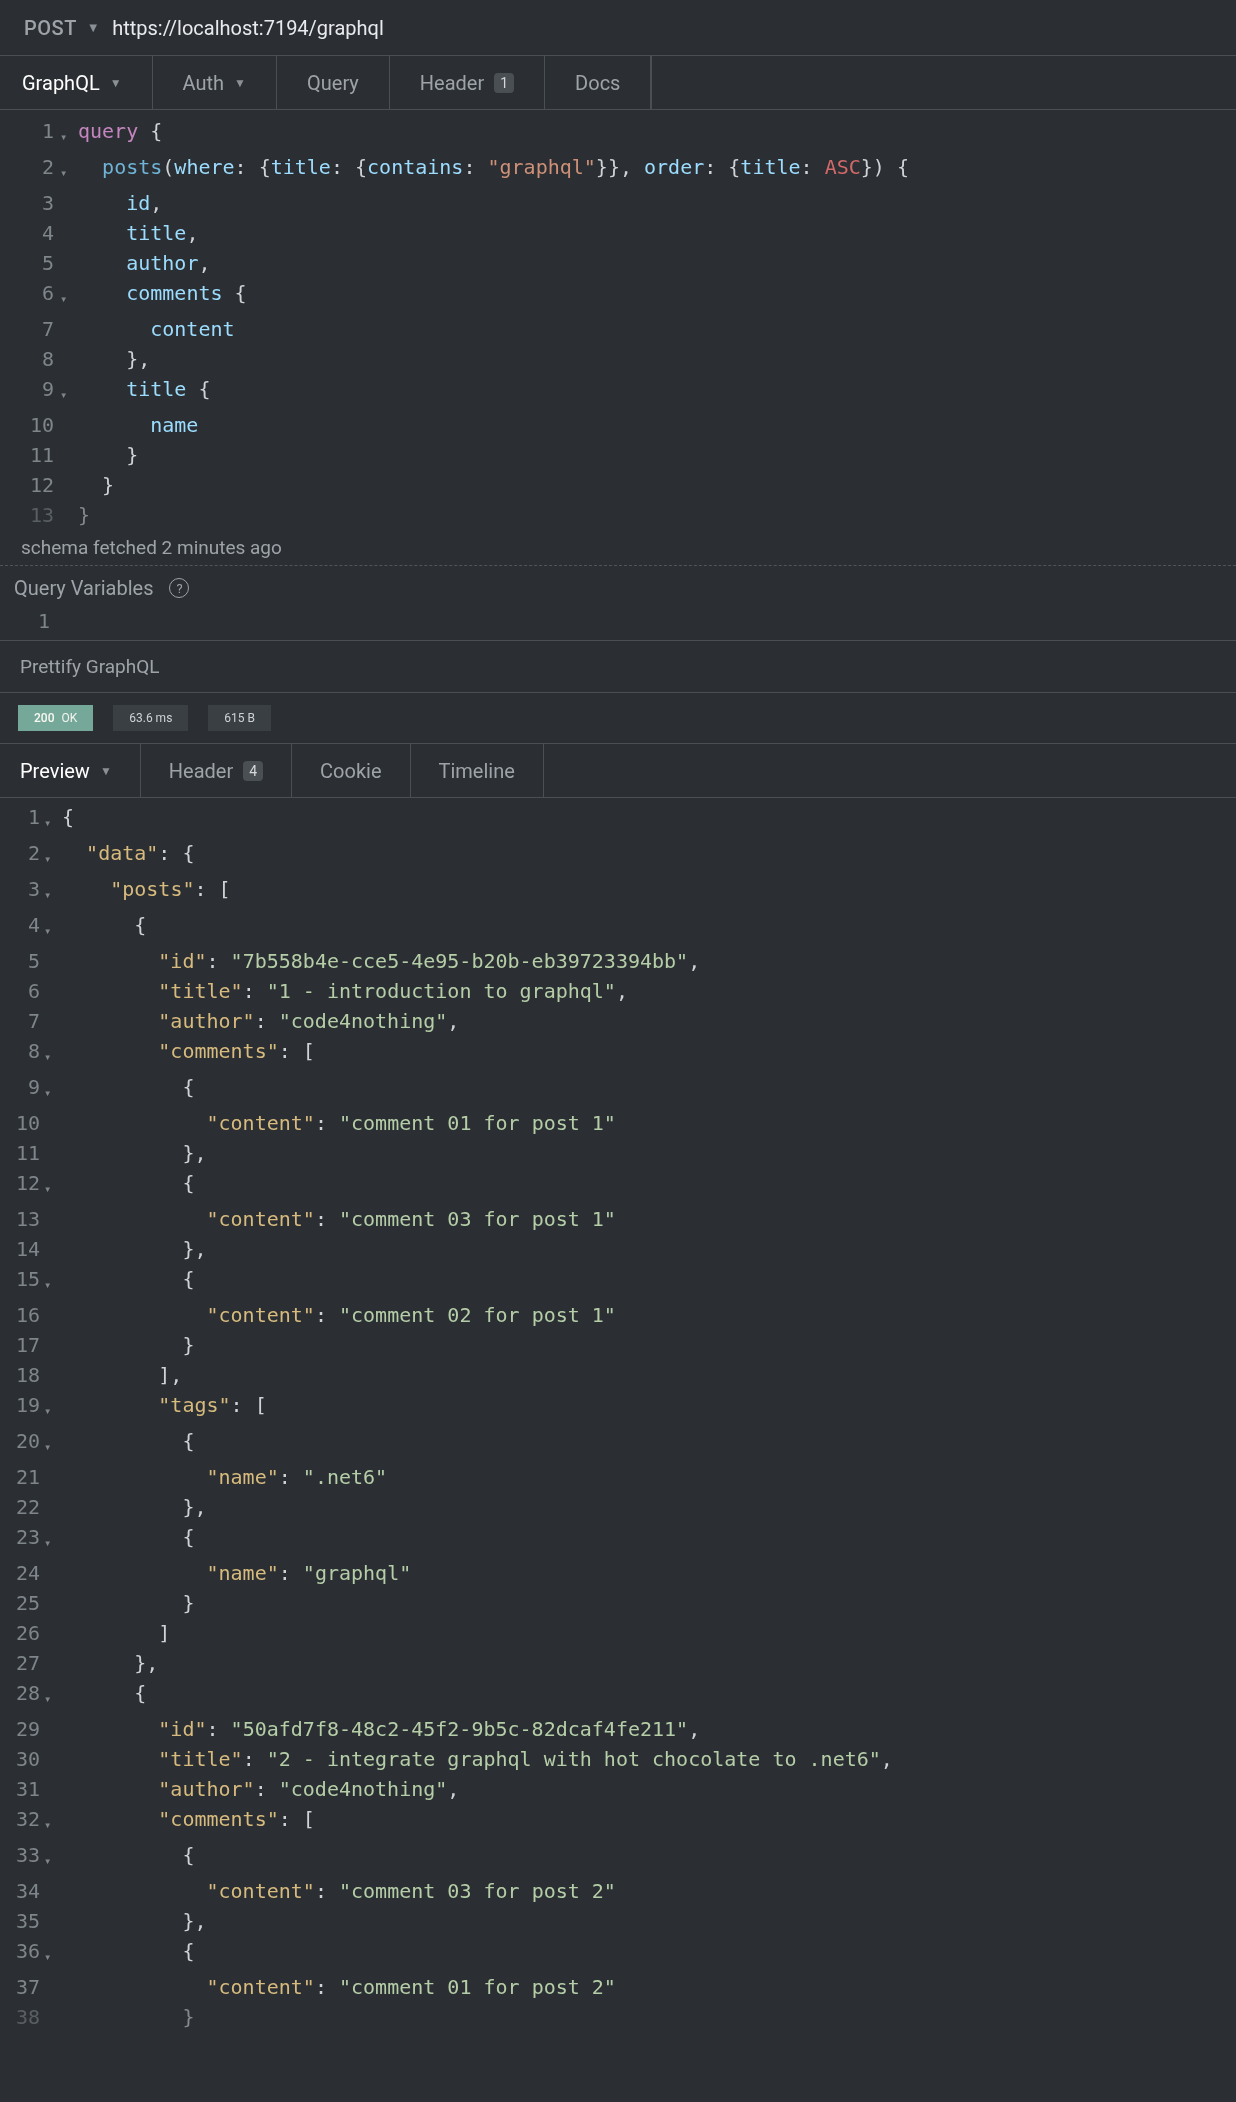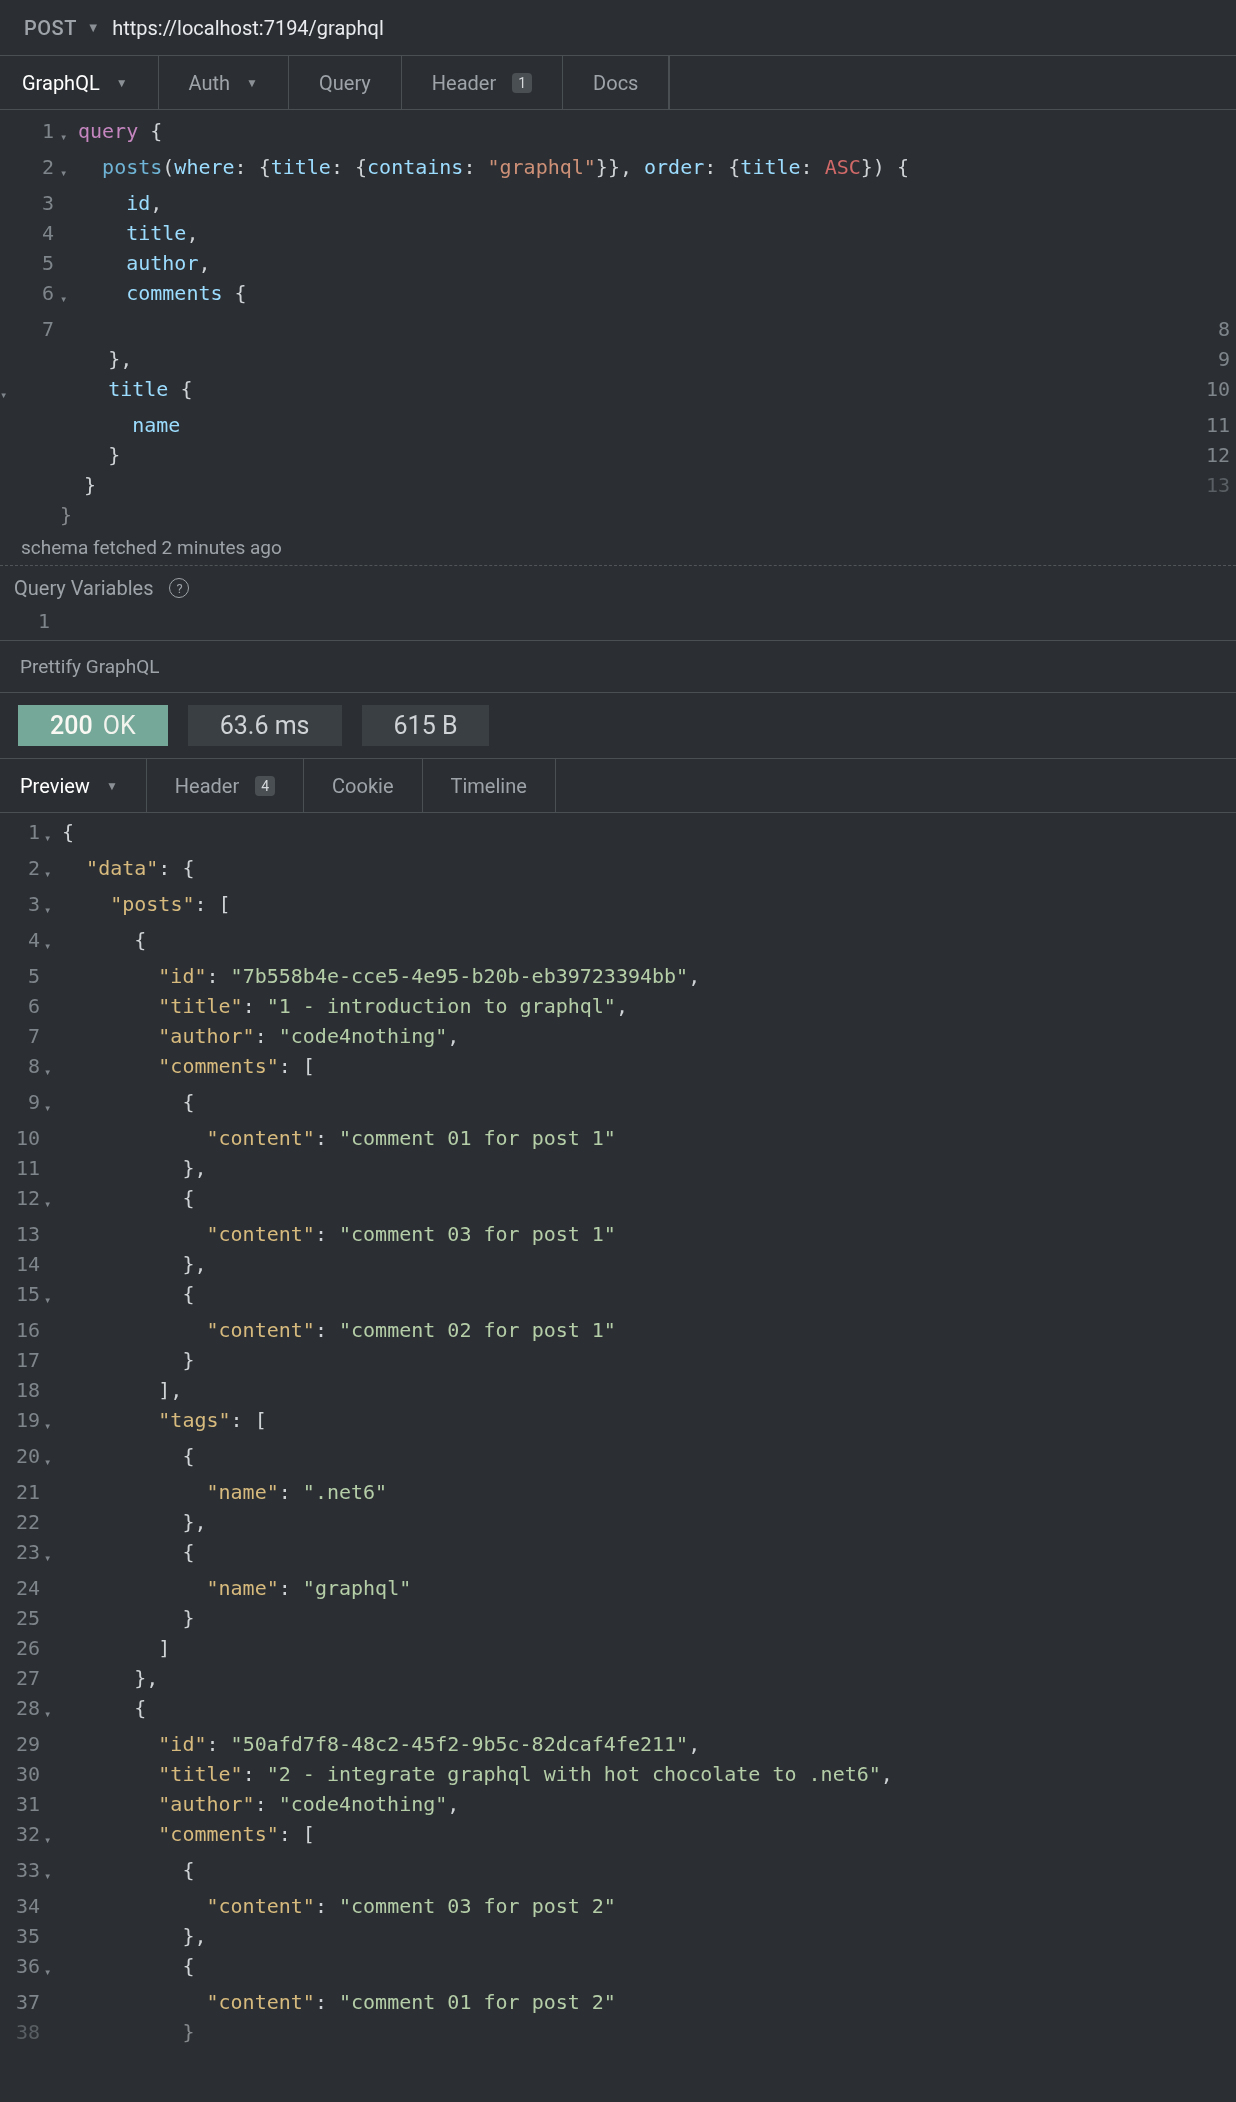--- a/index.html
+++ b/index.html
@@ -35,21 +35,21 @@
   .thin-border-bottom{border-bottom:1px solid var(--border)}
 
   
   .urlbar{height:56px;padding:0 24px;display:flex;align-items:center;gap:12px;background:var(--bg)}
   .method{display:flex;align-items:center;gap:10px;color:var(--text-dim2);font-weight:500;letter-spacing:.5px}
   .chevron{font-size:13px;color:var(--text-dim)}
   .url{color:var(--url);font-size:20px}
 
   
   .tabs{display:flex;align-items:stretch;height:54px;background:var(--bg)}
-  .tab{display:flex;align-items:center;gap:16px;padding:0 30px;border-right:1px solid var(--border);color:var(--text-dim2);cursor:pointer;position:relative}
+  .tab{display:flex;align-items:center;gap:10px;padding:0 30px;border-right:1px solid var(--border);color:var(--text-dim2);cursor:pointer;position:relative}
   .tab.first{padding-left:22px}
   .tab.active{color:var(--tab-active)}
   .tab .chev{font-size:12px;color:var(--text-dim)}
   .tab .badge{background:var(--badge-bg);color:#d6d9db;border-radius:4px;font-size:14px;padding:0 6px;line-height:20px;min-width:18px;text-align:center}
   .tabs .spacer{flex:1;border-left:1px solid var(--border)}
   .tabs-wrap{background:var(--bg)}
 
   
   .editor{background:var(--bg);padding:6px 0 0 0}
   .codeblock{display:grid;grid-template-columns:60px 18px 1fr;font-family:var(--mono);font-size:20px;line-height:30px}
@@ -65,21 +65,21 @@
 
   .qvars{padding:10px 32px 6px 14px;color:var(--text-dim2);display:flex;align-items:center;gap:16px}
   .help{display:inline-flex;align-items:center;justify-content:center;width:20px;height:20px;border:1.6px solid var(--text-dim2);border-radius:50%;font-size:13px;color:var(--text-dim2)}
   .qvar-editor{display:grid;grid-template-columns:60px 1fr;font-family:var(--mono);font-size:20px;line-height:30px;padding-bottom:4px}
   .qvar-editor .ln{padding-right:10px}
 
   .prettify{padding:14px 20px;color:var(--text-dim2);font-size:19px}
 
   
   .resphdr{display:flex;align-items:center;gap:20px;padding:12px 18px;background:var(--bg)}
-  .pill{background:var(--pill-bg);color:var(--text);padding:6px 32px;border-radius:0;font-size:25px}
+  .pill{background:var(--pill-bg);color:var(--text);padding:6px 16px;border-radius:0;font-size:12px}
   .pill.status{background:var(--status-bg);color:var(--status-fg);font-weight:500}
   .pill.status .ok{opacity:.95;font-weight:400;margin-left:4px}
 
   
   .tabs2{display:flex;align-items:stretch;height:54px;background:var(--bg)}
   .tabs2 .tab{padding:0 28px}
   .tabs2 .tab.first{padding-left:20px}
 
   
   .resp-editor{background:var(--bg);padding:4px 0 0 0}
@@ -136,20 +136,21 @@
       <div class="fold"></div>
       <div class="code"><span class="p">    </span><span class="fld">title</span><span class="p">,</span></div>
       <div class="ln">5</div>
       <div class="fold"></div>
       <div class="code"><span class="p">    </span><span class="fld">author</span><span class="p">,</span></div>
       <div class="ln">6</div>
       <div class="fold">▾</div>
       <div class="code"><span class="p">    </span><span class="fld">comments</span><span class="p"> {</span></div>
       <div class="ln">7</div>
       <div class="fold"></div>
+      <div class="code"><span class="p">      </span><span class="fld">content</span></div>
       <div class="ln">8</div>
       <div class="fold"></div>
       <div class="code"><span class="p">    },</span></div>
       <div class="ln">9</div>
       <div class="fold">▾</div>
       <div class="code"><span class="p">    </span><span class="fld">title</span><span class="p"> {</span></div>
       <div class="ln">10</div>
       <div class="fold"></div>
       <div class="code"><span class="p">      </span><span class="fld">name</span></div>
       <div class="ln">11</div>

